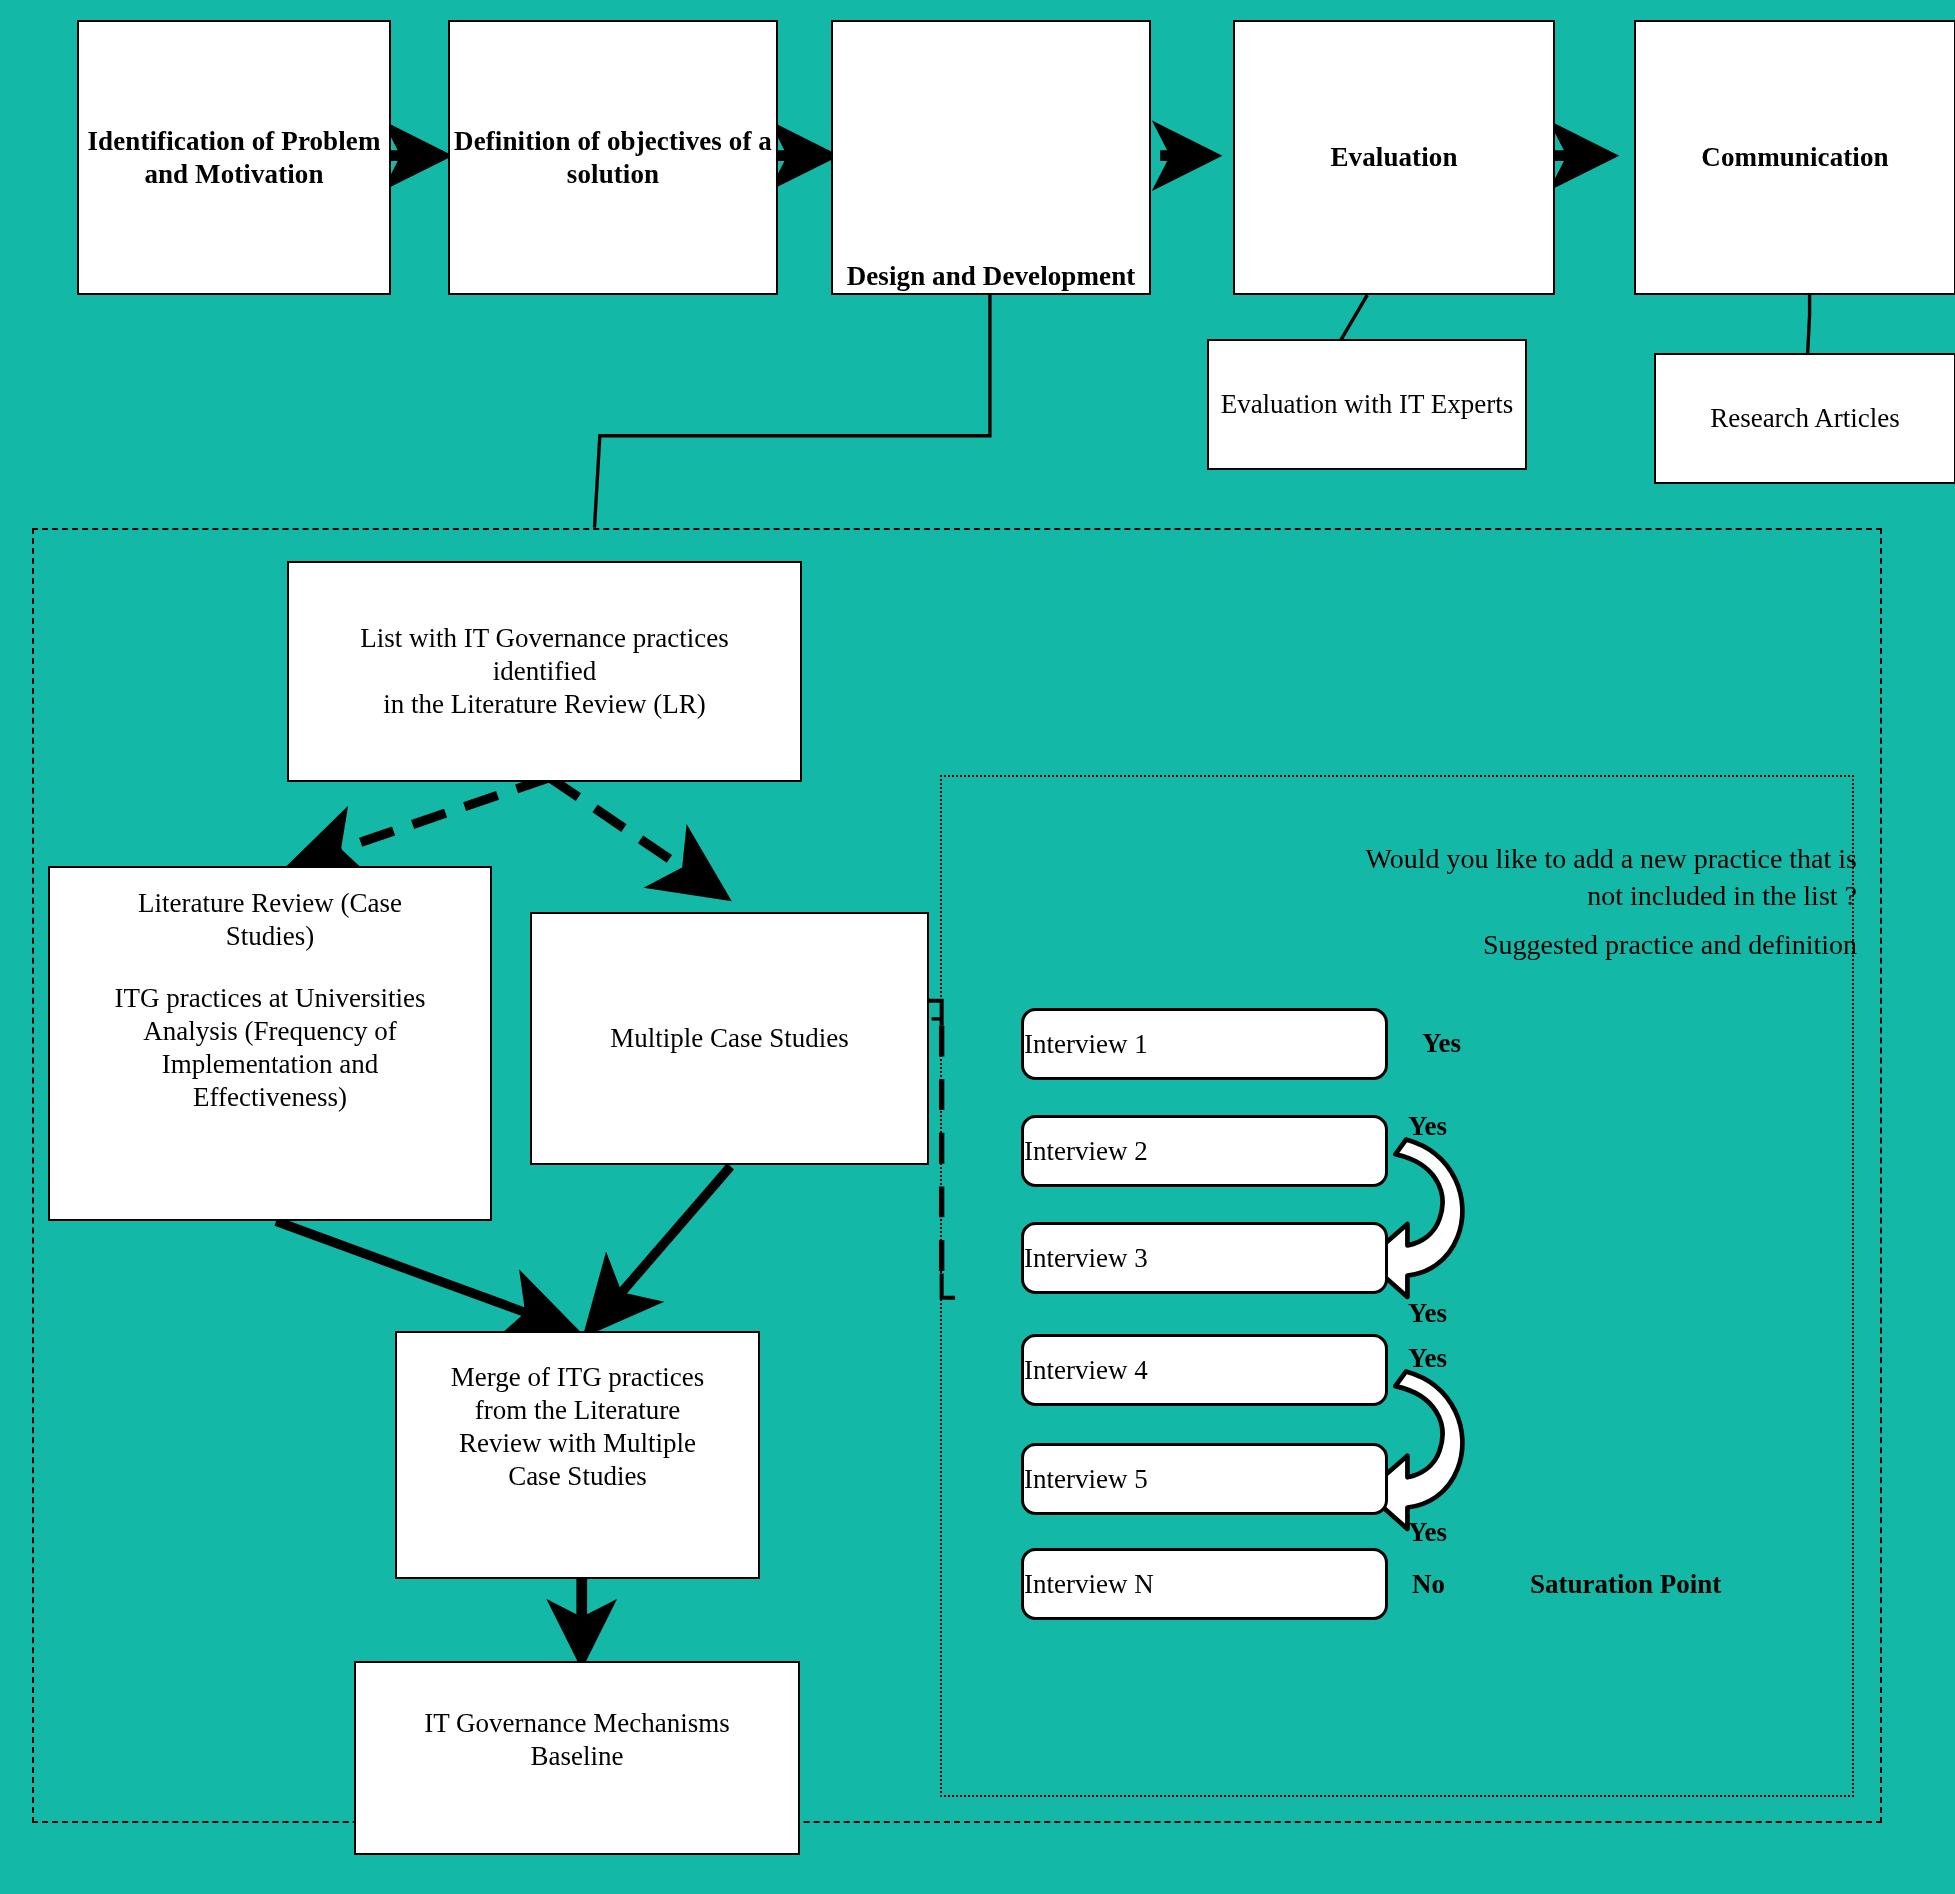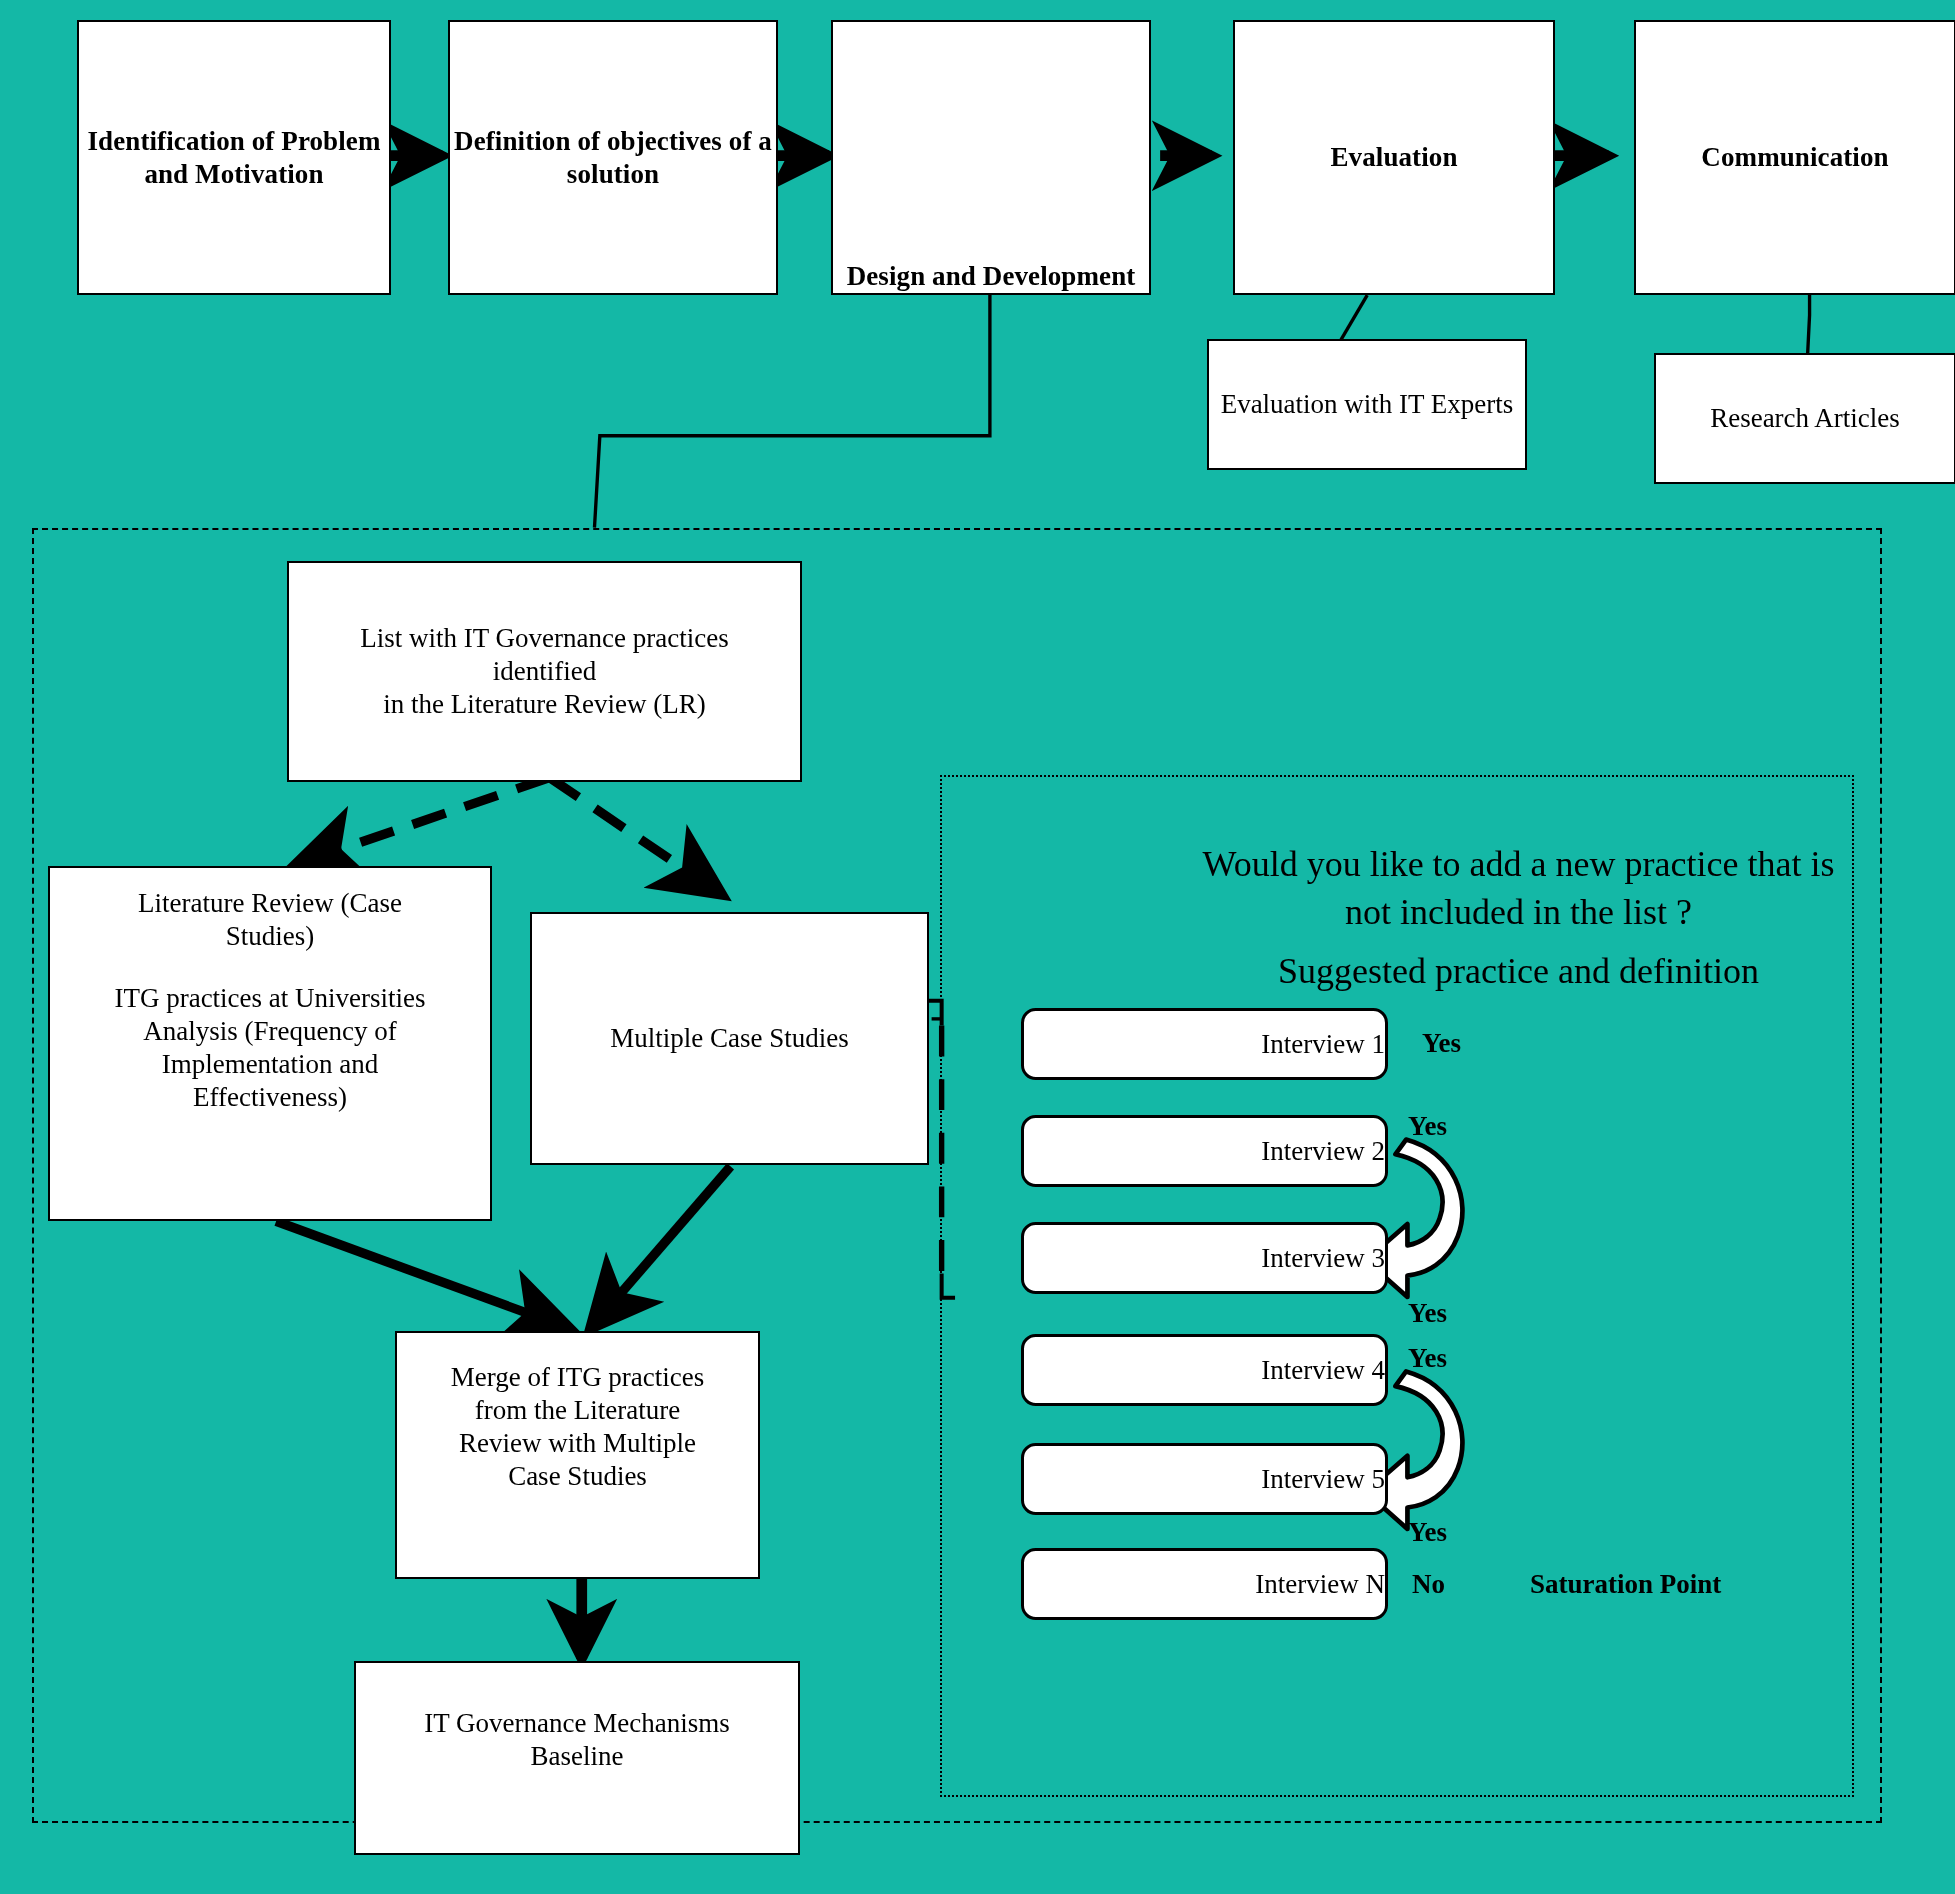--- a/index.html
+++ b/index.html
@@ -14,40 +14,40 @@
     display:flex;align-items:center;justify-content:center;
     text-align:center;line-height:1.22;color:#000;
   }
   .stage-box{font-weight:bold;font-size:27px;letter-spacing:0.1px;}
   .plain-box{font-weight:normal;font-size:27px;}
   .thin{border-width:2px;}
 
   .pill{
     position:absolute;box-sizing:border-box;
     border:3.4px solid #000;border-radius:14.7px;background:#fff;
-    display:flex;align-items:center;justify-content:flex-end;
+    display:flex;align-items:center;justify-content:flex-start;
     font-size:27px;color:#000;
   }
 
   .lbl{
     position:absolute;font-weight:bold;font-size:27px;color:#000;
     white-space:nowrap;
   }
 
   .panel-dashed{
     position:absolute;box-sizing:border-box;
     border:2.7px dashed #000;background:transparent;
   }
   .panel-dotted{
     position:absolute;box-sizing:border-box;
     border:2.7px dotted #000;background:transparent;
   }
 
   .qtext{
-    position:absolute;text-align:center;font-size:36px;color:#000;line-height:1.32;
+    position:absolute;text-align:right;font-size:28px;color:#000;line-height:1.32;
   }
   .txtline{display:block;}
 </style>
 </head>
 <body>
 
 <div id="stage">
 
   <svg class="layer" viewBox="0 0 2917 2827">
     <defs>

